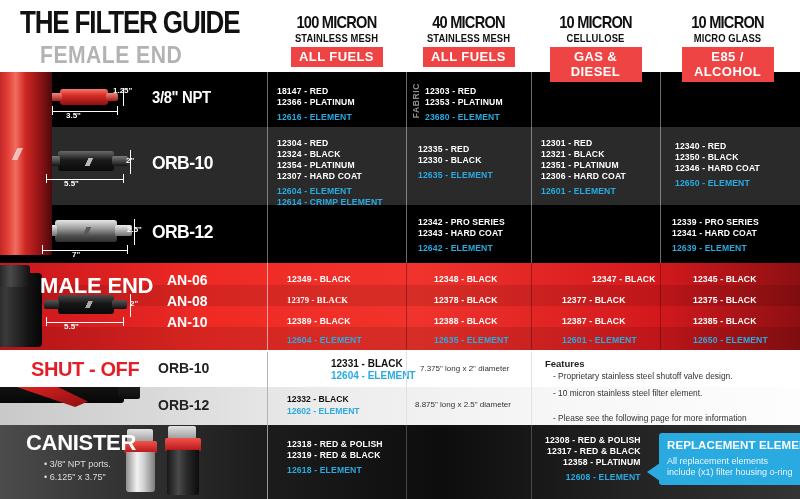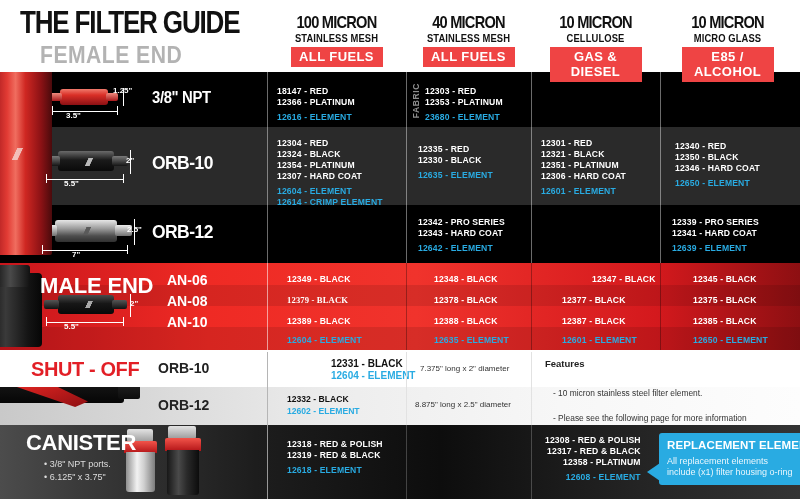--- a/index.html
+++ b/index.html
@@ -286,20 +286,21 @@
 
       <div style="position:absolute;left:158px;top:8px;font-size:14px;font-weight:bold;color:#222;">ORB-10</div>
 
       <div style="position:absolute;left:287px;top:6px;font-size:10px;font-weight:bold;color:#111;line-height:11.5px;margin-left:44px;">
         <span>12331 - BLACK</span><br>
         <span style="color:#29abe2;">12604 - ELEMENT</span>
       </div>
       <div class="dimnote" style="left:420px;top:12px;">7.375" long x 2" diameter</div>
 
       <div class="features-title" style="left:545px;top:6px;">Features</div>
+      <div class="features-line" style="left:553px;top:19px;">- Proprietary stainless steel shutoff valve design.</div>
     </div>
 
     <div class="band" style="top:315px;height:38px;background:linear-gradient(90deg,#c9c9c9 0%,#d8d8d8 18%,#ededed 42%,#f7f7f7 70%,#fdfdfd 100%);">
       <div class="vdiv" style="left:267px;background:#b5b5b5;"></div>
       <div class="vdiv" style="left:406px;background:#e2e2e2;"></div>
       <div class="vdiv" style="left:531px;background:#e2e2e2;"></div>
 
       <div class="photo" style="left:-6px;top:-18px;width:130px;height:34px;
            background:linear-gradient(180deg,#3a3a3a,#121212 55%,#060606);border-radius:3px;"></div>
       <div class="photo" style="left:118px;top:-14px;width:22px;height:26px;

